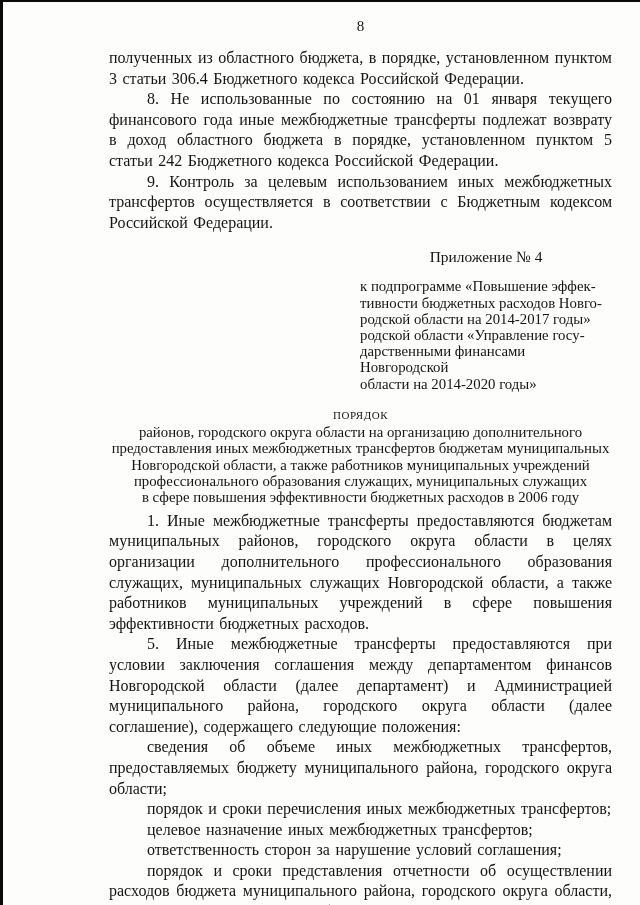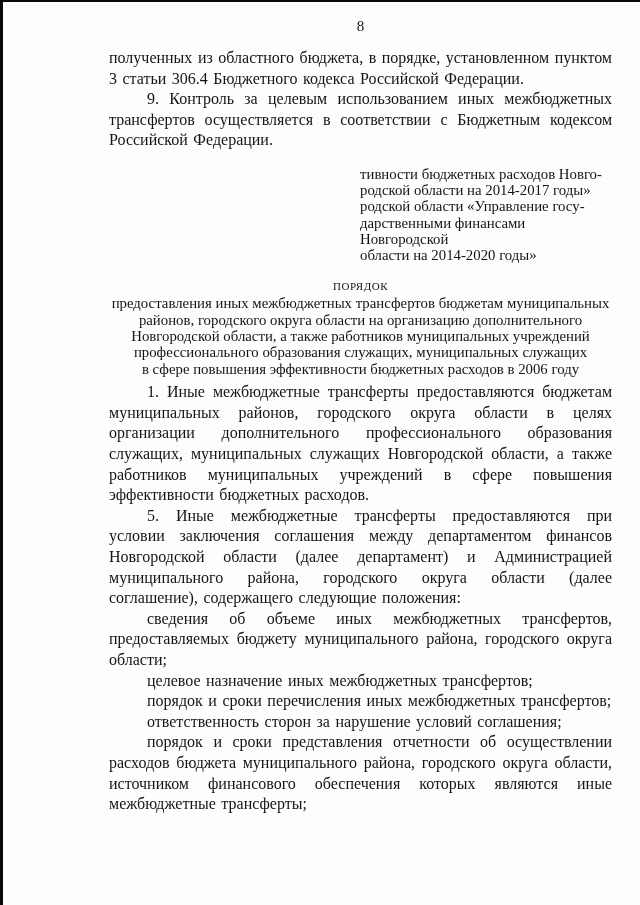--- a/index.html
+++ b/index.html
@@ -58,45 +58,48 @@
 </style>
 </head>
 <body>
 
 <div class="page">
   <div class="content">
 
     <div class="page-number">8</div>
 
     <div class="para no-indent">полученных из областного бюджета, в порядке, установленном пунктом 3 статьи 306.4 Бюджетного кодекса Российской Федерации.</div>
+    <div class="para">8. Не использованные по состоянию на 01 января текущего финансового года иные межбюджетные трансферты подлежат возврату в доход областного бюджета в порядке, установленном пунктом 5 статьи 242 Бюджетного кодекса Российской Федерации.</div>
     <div class="para">9. Контроль за целевым использованием иных межбюджетных трансфертов осуществляется в соответствии с Бюджетным кодексом Российской Федерации.</div>
 
     <div class="annex">
+      <div class="annex-title">Приложение № 4</div>
+      <div class="annex-line">к подпрограмме «Повышение эффек-</div>
       <div class="annex-line">тивности бюджетных расходов Новго-</div>
       <div class="annex-line">родской области на 2014-2017 годы»</div>
       <div class="annex-line">родской области «Управление госу-</div>
       <div class="annex-line">дарственными финансами Новгородской</div>
       <div class="annex-line">области на 2014-2020 годы»</div>
     </div>
 
     <div class="order-heading">ПОРЯДОК</div>
 
     <div class="subtitle">
+      <div class="subtitle-line">районов, городского округа области на организацию дополнительного</div>
       <div class="subtitle-line">предоставления иных межбюджетных трансфертов бюджетам муниципальных</div>
-      <div class="subtitle-line">районов, городского округа области на организацию дополнительного</div>
       <div class="subtitle-line">Новгородской области, а также работников муниципальных учреждений</div>
       <div class="subtitle-line">профессионального образования служащих, муниципальных служащих</div>
       <div class="subtitle-line">в сфере повышения эффективности бюджетных расходов в 2006 году</div>
     </div>
 
     <div class="body-block">
       <div class="para">1. Иные межбюджетные трансферты предоставляются бюджетам муниципальных районов, городского округа области в целях организации дополнительного профессионального образования служащих, муниципальных служащих Новгородской области, а также работников муниципальных учреждений в сфере повышения эффективности бюджетных расходов.</div>
       <div class="para">5. Иные межбюджетные трансферты предоставляются при условии заключения соглашения между департаментом финансов Новгородской области (далее департамент) и Администрацией муниципального района, городского округа области (далее соглашение), содержащего следующие положения:</div>
       <div class="para">сведения об объеме иных межбюджетных трансфертов, предоставляемых бюджету муниципального района, городского округа области;</div>
+      <div class="para">порядок и сроки перечисления иных межбюджетных трансфертов;</div>
       <div class="para">целевое назначение иных межбюджетных трансфертов;</div>
-      <div class="para">порядок и сроки перечисления иных межбюджетных трансфертов;</div>
       <div class="para">ответственность сторон за нарушение условий соглашения;</div>
       <div class="para">порядок и сроки представления отчетности об осуществлении расходов бюджета муниципального района, городского округа области, источником финансового обеспечения которых являются иные межбюджетные трансферты;</div>
 
     </div>
 
   </div>
 </div>
 
 </body></html>

